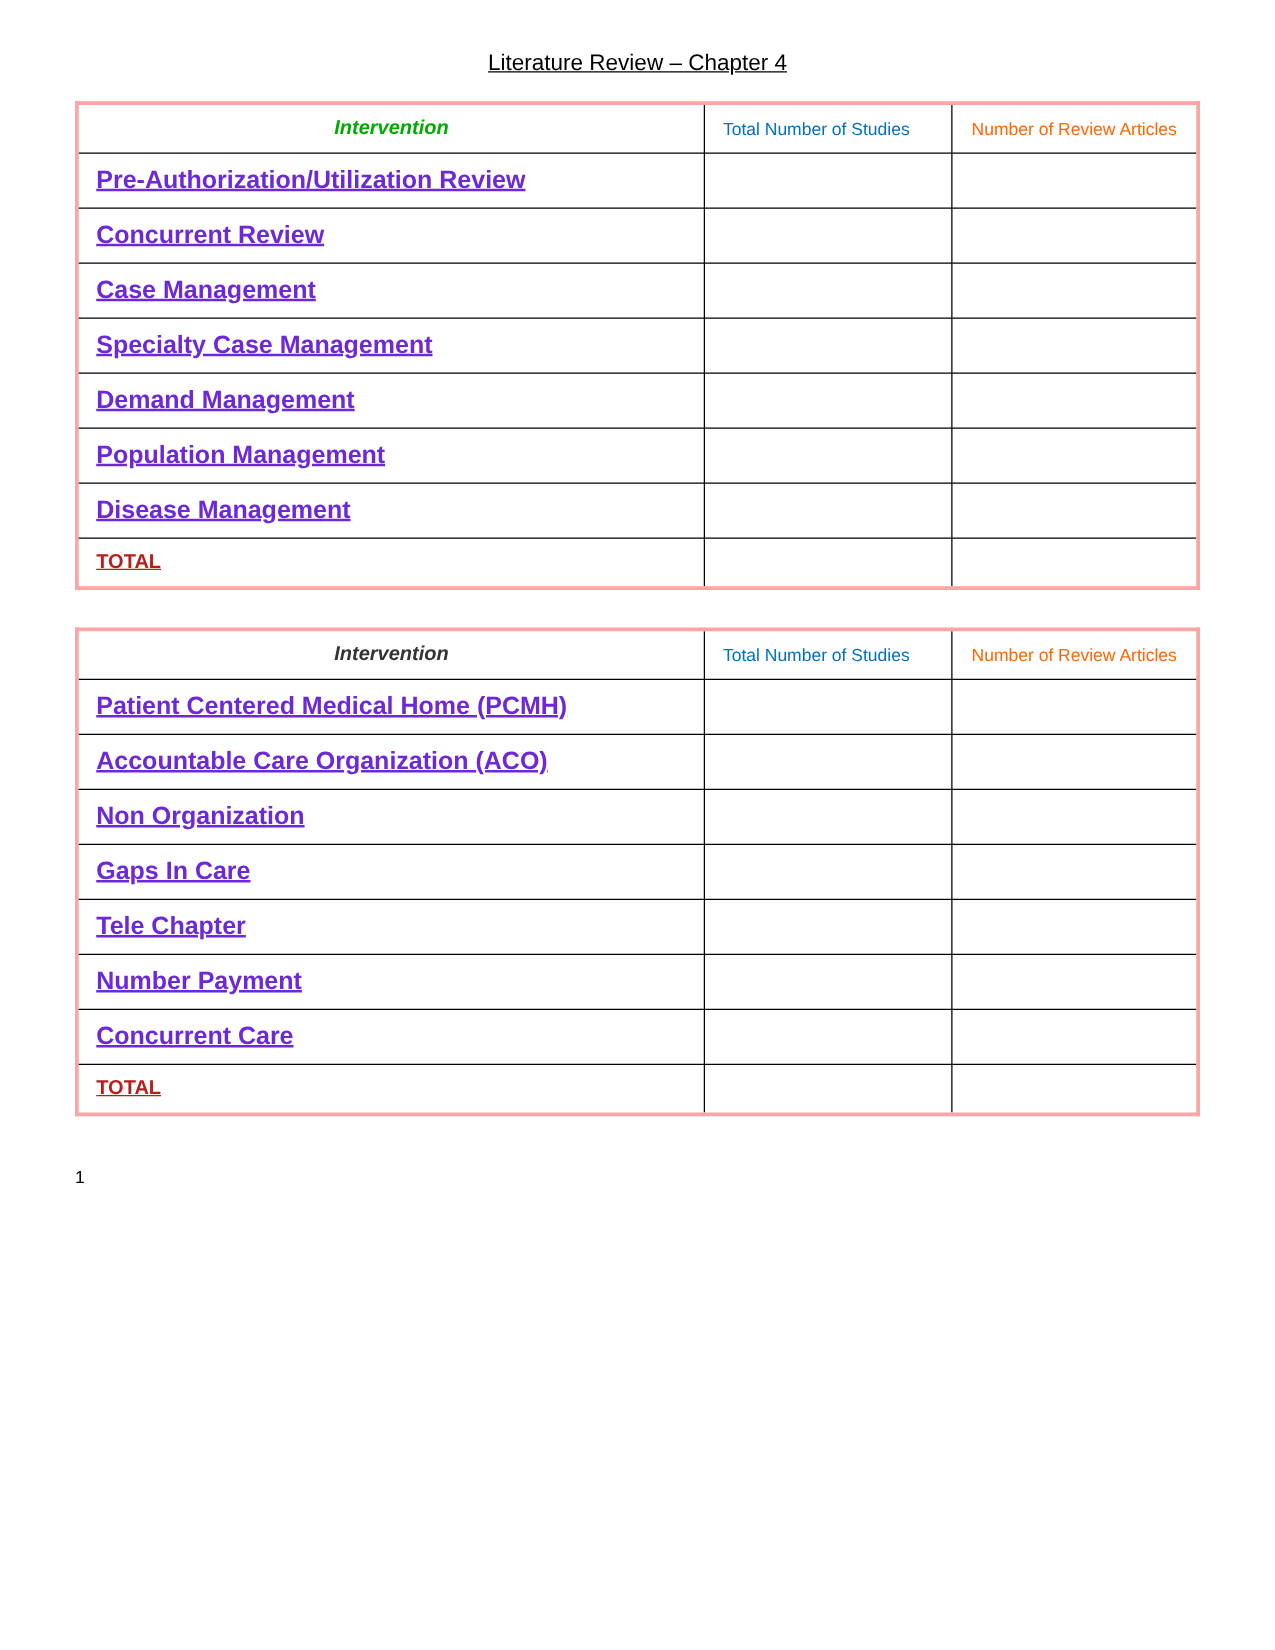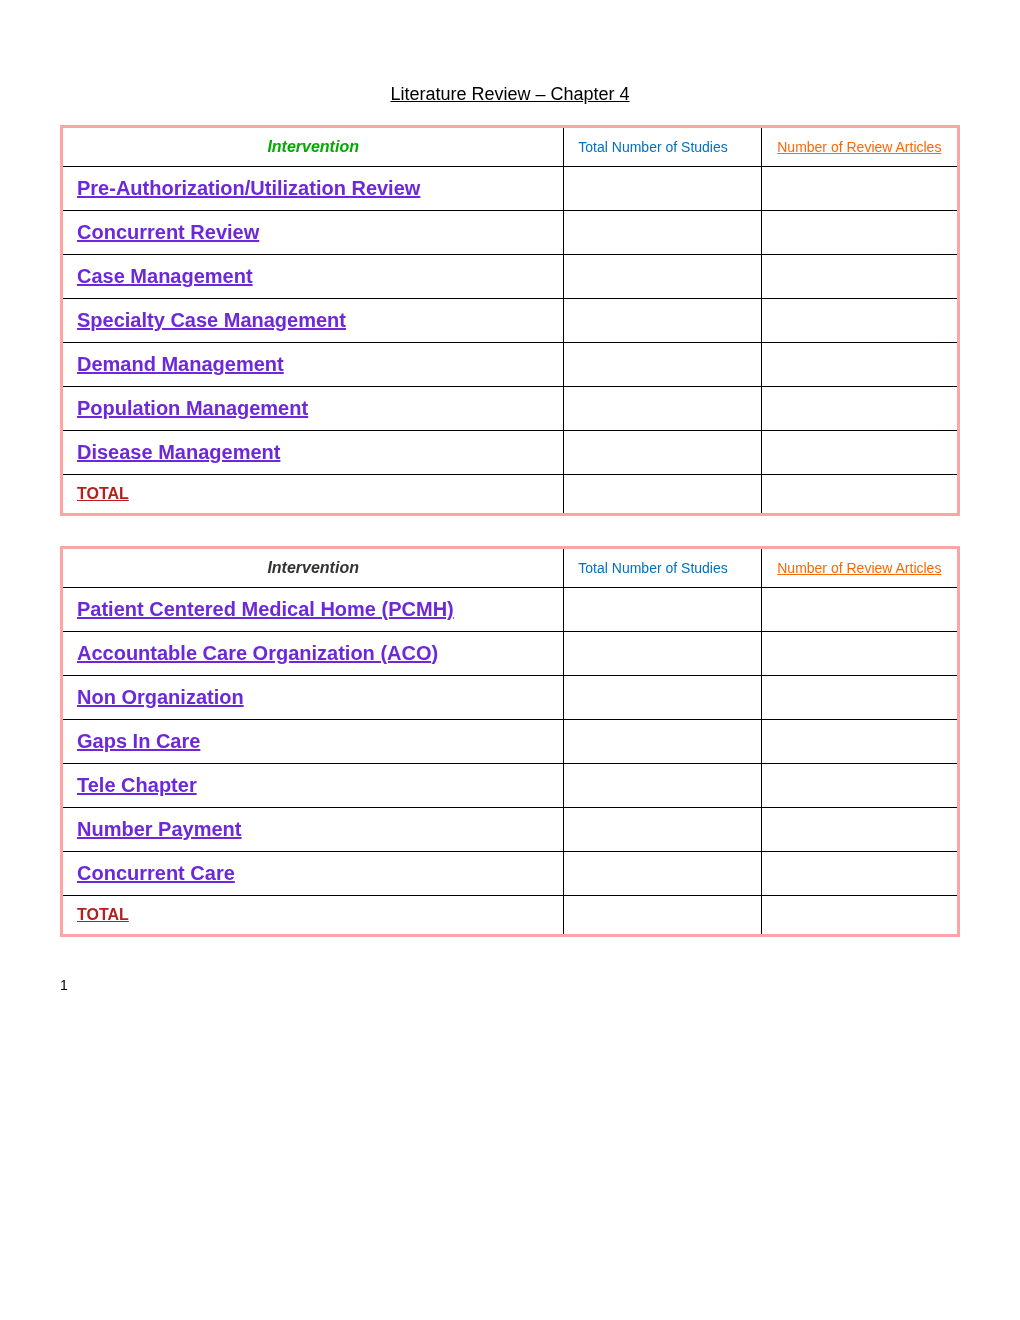--- a/index.html
+++ b/index.html
@@ -18,21 +18,20 @@
       min-height: 1320px;
     }
 
     .page-title {
       text-align: center;
       font-size: 18px;
       font-weight: normal;
       text-decoration: underline;
       margin-bottom: 20px;
       color: #000000;
-      margin-top: 44px;
     }
 
     .table-wrapper {
       margin-bottom: 30px;
     }
 
     table {
       width: 100%;
       border-collapse: collapse;
       border: 3px solid #fca5a5;
@@ -70,21 +69,20 @@
       font-size: 14px;
       text-align: left;
       font-weight: normal;
     }
 
     .header-articles {
       color: #ff6600;
       font-size: 14px;
       text-align: center;
       font-weight: normal;
-      text-decoration: underline;
     }
 
     .link-item {
       color: #6d28d9;
       text-decoration: underline;
       font-weight: bold;
       font-size: 20px;
     }
 
     .total-row td:first-child {

